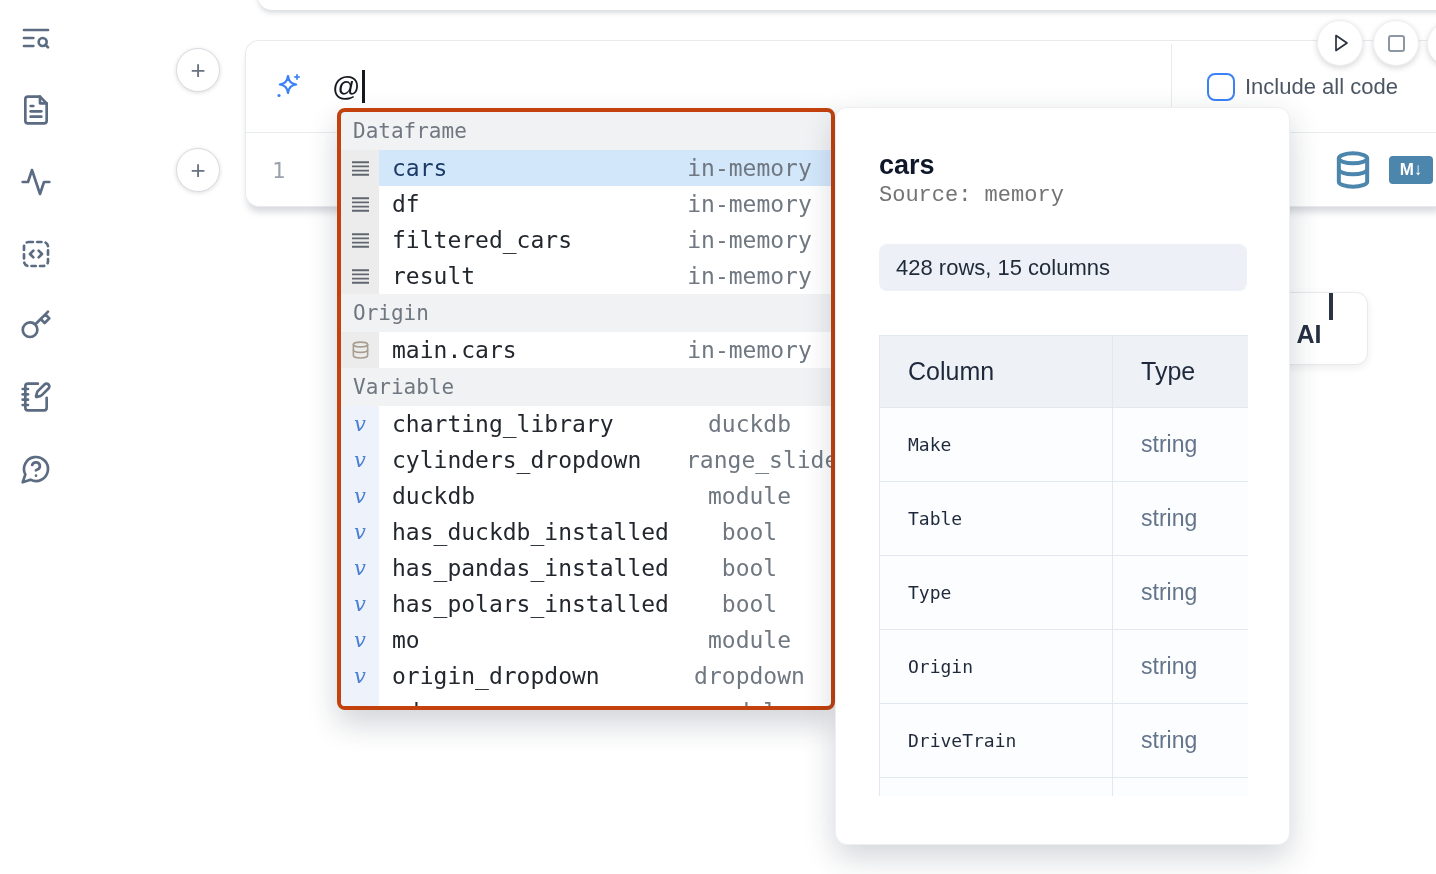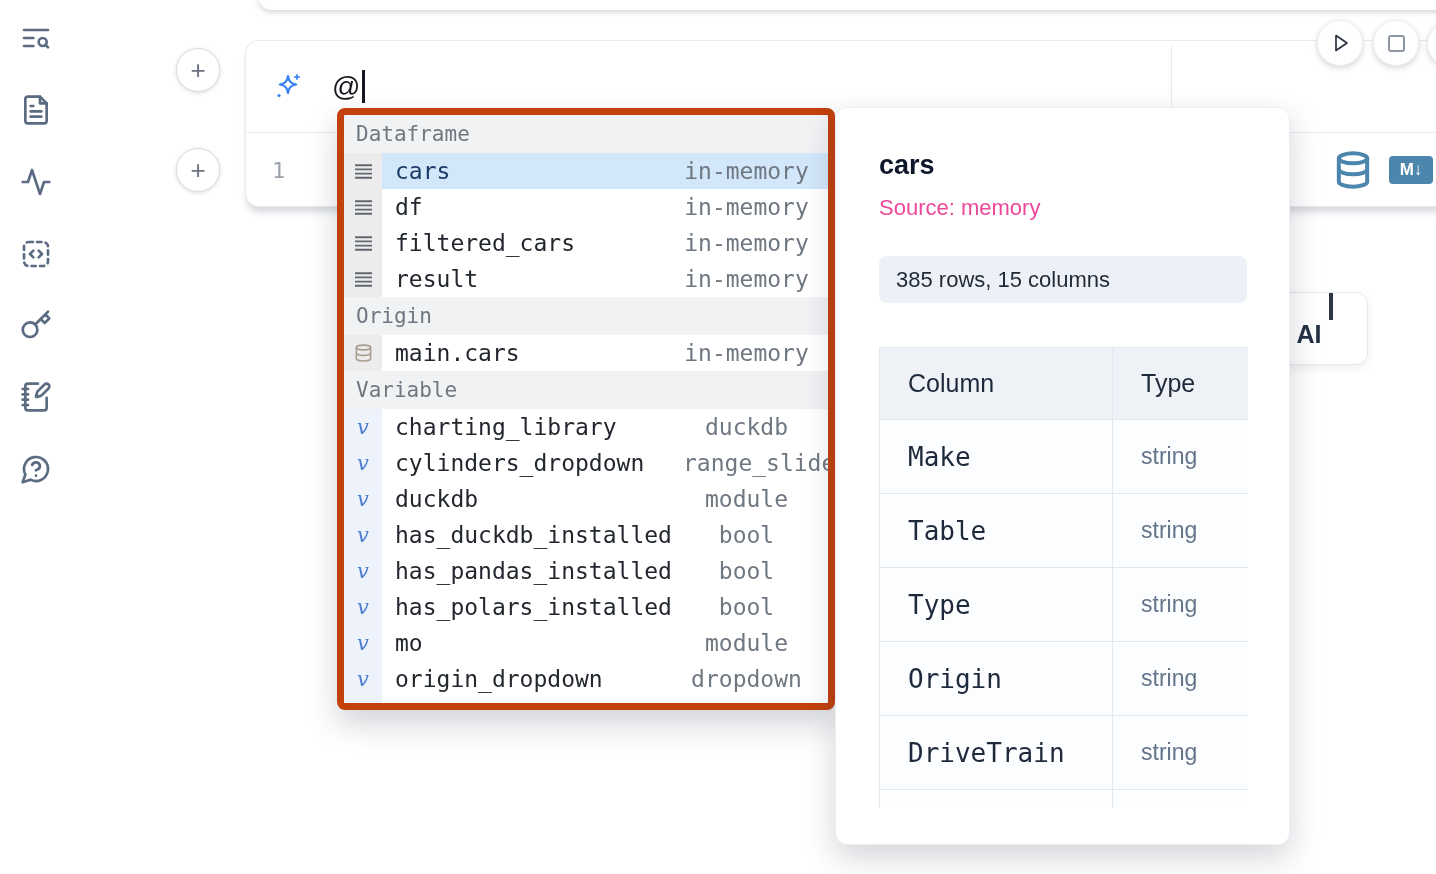--- a/index.html
+++ b/index.html
@@ -63,21 +63,21 @@
   .circle-btn {
     position:absolute; width:46px; height:46px; border-radius:50%;
     background:#fff; border:1px solid #eceef1; box-shadow:0 2px 6px rgba(0,0,0,.16);
     display:flex; align-items:center; justify-content:center; z-index:8; cursor:pointer;
   }
   .stop-square { width:17px; height:17px; border:2px solid #8d97a3; border-radius:3px; }
 
   
   .dropdown {
     position:absolute; left:337px; top:108px; width:498px; height:602px;
-    background:#0f766e; border:7px solid #c2410c; border-radius:8px;
+    background:#0f766e; border:4px solid #c2410c; border-radius:8px;
     box-shadow:0 14px 30px rgba(30,40,60,.20);
     overflow:hidden; z-index:20;
     font-family:"DejaVu Sans Mono", monospace;
   }
   .dd-header { height:38px; background:#f1f2f4; color:#6f7781; font-size:21px; line-height:38px; padding-left:12px; }
   .dd-item { position:relative; height:36px; display:flex; align-items:center; overflow:hidden; white-space:nowrap; background:#fff; cursor:pointer; }
   .dd-item.selected { background:#d3e7fb; }
   .dd-gutter { width:38px; height:100%; flex:none; display:flex; align-items:center; justify-content:center; background:#ececec; }
   .dd-item.variable .dd-gutter { background:#eef3fb; }
   .dd-name { margin-left:13px; font-size:23px; color:#22272e; }
@@ -87,33 +87,33 @@
 
   
   .panel {
     position:absolute; left:835px; top:107px; width:455px; height:738px;
     background:#fff; border:1px solid #edeff3; border-radius:12px;
     box-shadow:0 12px 32px rgba(30,40,60,.20);
     padding:40px 0 0 43px; z-index:30;
     overflow:hidden;
   }
   .panel-title { font-size:27px; font-weight:700; color:#0f172a; line-height:34px; }
-  .panel-source { margin-top:12px; font-size:22px; color:#ec4899; line-height:28px; }
+  .panel-source { margin-top:0; font-size:22px; color:#737373; line-height:28px;font-family:Liberation Mono, monospace; }
   .panel-badge {
     margin-top:34px; width:368px; height:47px; background:#edf1f7; border-radius:8px;
     line-height:47px; padding-left:17px; font-size:22px; color:#1f2937;
   }
   .panel-tablewrap { margin-top:44px; width:369px; height:461px; overflow:hidden; }
   .panel-table { border-collapse:collapse; width:369px; table-layout:fixed; }
   .panel-table th, .panel-table td { border:1px solid #e2e8f0; text-align:left; padding-left:28px; }
   .panel-table th { height:72px; background:#eef2f7; font-size:25px; font-weight:400; color:#1e293b; }
   .panel-table td { height:74px; background:#fcfdfe; }
   .panel-table col.c1 { width:233px; }
   .panel-table col.c2 { width:136px; }
-  td.colname { font-family:"DejaVu Sans Mono", monospace; font-size:26px; color:#1e293b;margin-top:8px; }
+  td.colname { font-family:"DejaVu Sans Mono", monospace; font-size:18px; color:#1e293b;margin-top:8px; }
   td.coltype { font-size:23px; color:#64748b; }
 
   
   .ai-btn {
     position:absolute; left:1242px; top:292px; width:126px; height:73px;
     background:#fff; border:1px solid #e7e9ed; border-radius:12px;
     box-shadow:0 3px 8px rgba(0,0,0,.07); z-index:10;
     display:flex; align-items:center; cursor:pointer;flex-direction:column;
   }
   .ai-btn .frag { display:inline-block; width:4px; height:27px; background:#2b3344; margin-left:52px; }
@@ -193,20 +193,24 @@
           <path d="M15 4 C15.9 9.6 17.9 11.6 23.2 12.5 C17.9 13.4 15.9 15.4 15 21 C14.1 15.4 12.1 13.4 6.8 12.5 C12.1 11.6 14.1 9.6 15 4 Z"></path>
           <path d="M24 2.2 c.27 1.7 1.1 2.53 2.8 2.8 c-1.7 .27 -2.53 1.1 -2.8 2.8 c-.27 -1.7 -1.1 -2.53 -2.8 -2.8 c1.7 -.27 2.53 -1.1 2.8 -2.8 Z" fill="#3b82f6" stroke-width="1"></path>
           <circle cx="6" cy="23.5" r="1.6" fill="#3b82f6" stroke="none"></circle>
         </svg>
       </span>
       <div class="prompt-zone">
         <span class="prompt-text">@</span>
           <span class="caret"></span>
       </div>
       <div class="input-divider"></div>
+      <div class="checkbox-zone">
+        <span class="checkbox"></span>
+        <span class="checkbox-label">Include all code</span>
+      </div>
     </div>
     <div class="editor-row">
       <span class="line-no mono">1</span>
       <span class="cell-icon db-icon">
         <svg viewBox="0 0 24 24" fill="none" stroke="currentColor" stroke-width="2.4" stroke-linecap="round">
           <ellipse cx="12" cy="5" rx="8.5" ry="3"></ellipse>
           <path d="M3.5 5v14c0 1.66 3.8 3 8.5 3s8.5-1.34 8.5-3V5"></path>
           <path d="M3.5 11.6c0 1.66 3.8 3 8.5 3s8.5-1.34 8.5-3"></path>
           <path d="M3.5 17.3c0 1.66 3.8 3 8.5 3s8.5-1.34 8.5-3" opacity="0"></path>
         </svg>
@@ -342,21 +346,21 @@
           <span class="v-glyph">v</span>
         </span>
         <span class="dd-name">pd</span>
         <span class="dd-type">module</span>
       </div>
     </div>
 
   <div class="panel">
     <div class="panel-title">cars</div>
     <div class="panel-source">Source: memory</div>
-    <div class="panel-badge">385 rows, 15 columns</div>
+    <div class="panel-badge">428 rows, 15 columns</div>
     <div class="panel-tablewrap">
       <table class="panel-table">
         <colgroup>
             <col class="c1">
             <col class="c2">
           </colgroup>
         <thead>
             <tr id="preview-head">
               <th>Column</th>
               <th>Type</th>

